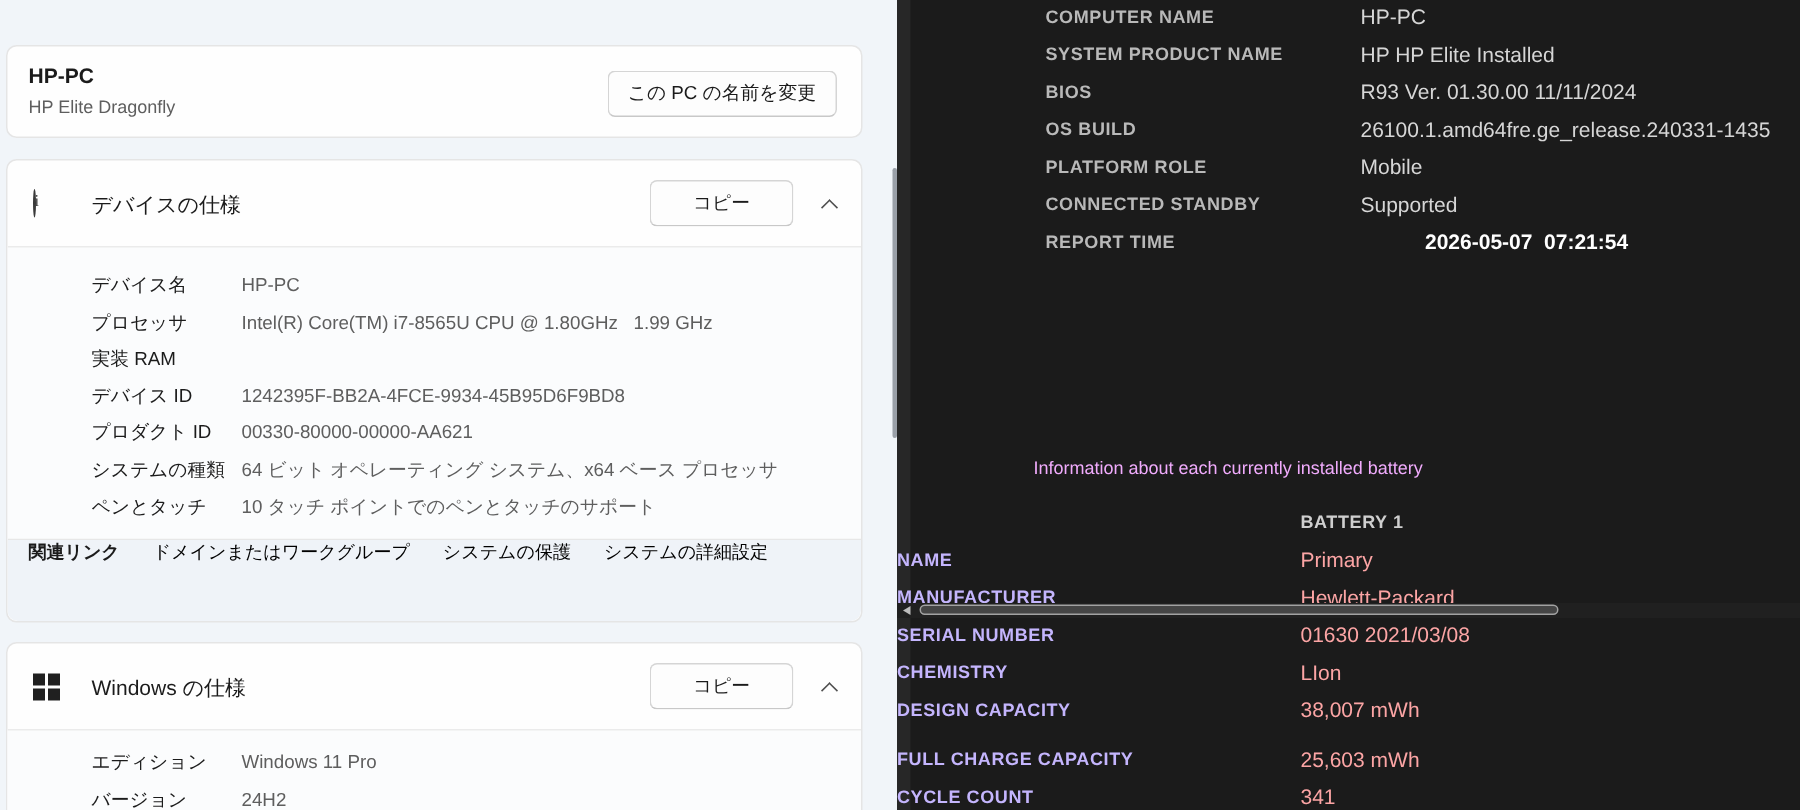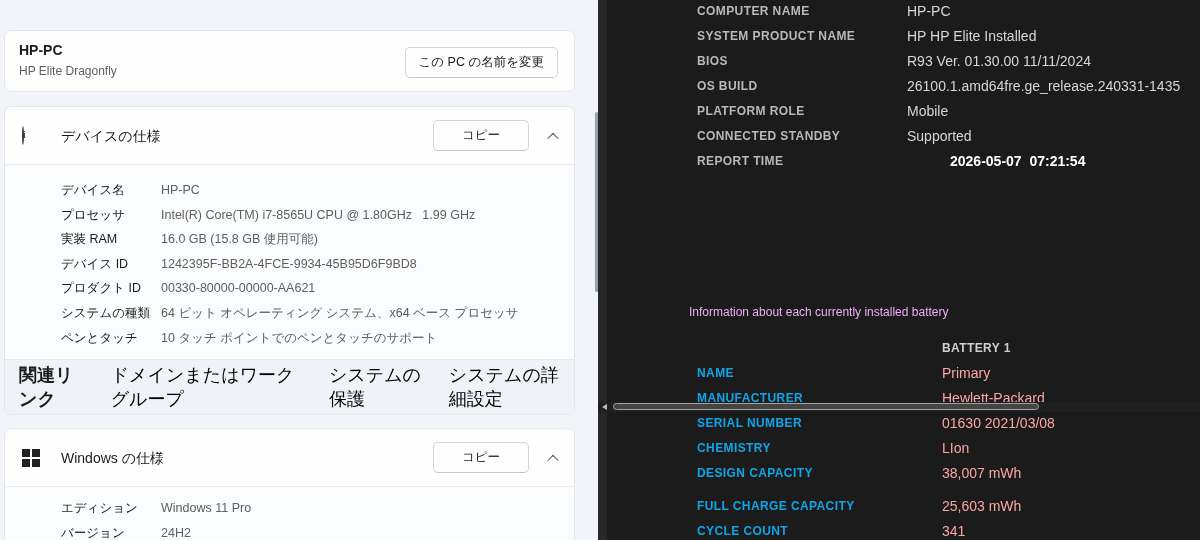--- a/index.html
+++ b/index.html
@@ -31,21 +31,21 @@
 
   .win-logo { width:17px; height:17px; display:grid; grid-template-columns:8px 8px; grid-template-rows:8px 8px; gap:1.5px; }
   .win-logo span { background:#202020; }
 
   .card-specs { top:106px; height:309px; overflow:hidden; }
   .exp-content { border-top:1px solid #ebebeb; background:#fbfcfd; padding:13px 0 10px 56px; }
   .kv-row { height:24.6px; line-height:24.6px; font-size:12.5px; display:flex; }
   .kv-label { width:100px; color:#1b1b1b; flex-shrink:0; }
   .kv-value { color:#5e5e5e; white-space:pre; }
 
-  .related-row { position:absolute; left:0; right:0; bottom:0; height:55px; background:#eff3f8; border-top:1px solid #e7e7e7; border-radius:0 0 7px 7px; display:flex; align-items:center; font-size:18px; }
+  .related-row { position:absolute; left:0; right:0; bottom:0; height:55px; background:#eff3f8; border-top:1px solid #e7e7e7; border-radius:0 0 7px 7px; display:flex; font-size:12px; }
   .related-label { margin-left:14px; font-weight:bold; color:#1b1b1b; }
   .rel-link { color:#000000; margin-left:22px; cursor:default; }
   .rel-link:first-of-type { margin-left:21px; }
 
   .card-windows { top:428px; height:130px; }
   .card-windows .exp-content { padding:9px 0 0 56px; }
 
   .v-scrollbar { position:absolute; left:595px; top:112px; width:3px; height:180px; background:#9aa0a8; border-radius:2px; }
 
   
@@ -55,22 +55,22 @@
   .sys-table { position:absolute; left:0; top:-1px; }
   .d-row { height:25px; line-height:25px; display:flex; }
   .d-label { width:210px; margin-left:99px; font-size:12px; font-weight:bold; letter-spacing:0.4px; color:#b9b9b9; flex-shrink:0; }
   .d-value { font-size:14px; color:#d6d6d6; white-space:pre; }
   .d-value.strong { font-weight:bold; color:#ffffff;margin-left:43px; }
 
   .batt-heading { position:absolute; left:91px; top:270px; font-size:20px; font-weight:600; color:#38d4d4; }
   .batt-subtitle { position:absolute; left:91px; top:305px; font-size:12px; color:#f0abfc; }
 
   .batt-table { position:absolute; left:0; top:336px; }
-  .b-row { height:25px; line-height:25px; display:flex; }
-  .b-label { width:245px; margin-left:99px; font-size:12px; font-weight:bold; letter-spacing:0.4px; color:#0ea5e9; flex-shrink:0; }
+  .b-row { height:25px; line-height:25px; display:flex;gap:24px; }
+  .b-label { width:245px; font-size:12px; font-weight:bold; letter-spacing:0.4px; color:#c4b5fd; flex-shrink:0; }
   .b-value { font-size:14px; color:#fca5a5; white-space:pre; }
   .b-header { font-size:12px; font-weight:bold; letter-spacing:0.4px; color:#cfcfcf; }
   .gap-above { margin-top:8px; }
 
   .h-scrollbar { position:absolute; left:0; bottom:0; width:602px; height:10px; background:#202020; }
   .h-arrow { position:absolute; left:4px; top:2px; width:0; height:0; border-top:3.5px solid transparent; border-bottom:3.5px solid transparent; border-right:5px solid #bdbdbd; }
   .h-thumb { position:absolute; left:15px; top:1px; width:426px; height:7px; background:#454545; border:1px solid #a2a2a2; border-radius:4px; }
 </style>
 </head>
 <body>
@@ -96,21 +96,20 @@
       <div class="kv-row">
           <span class="kv-label">デバイス名</span>
           <span class="kv-value">HP-PC</span>
         </div>
       <div class="kv-row">
           <span class="kv-label">プロセッサ</span>
           <span class="kv-value">Intel(R) Core(TM) i7-8565U CPU @ 1.80GHz   1.99 GHz</span>
         </div>
       <div class="kv-row">
           <span class="kv-label">実装 RAM</span>
-          <span class="kv-value">16.0 GB (15.8 GB 使用可能)</span>
         </div>
       <div class="kv-row">
           <span class="kv-label">デバイス ID</span>
           <span class="kv-value">1242395F-BB2A-4FCE-9934-45B95D6F9BD8</span>
         </div>
       <div class="kv-row">
           <span class="kv-label">プロダクト ID</span>
           <span class="kv-value">00330-80000-00000-AA621</span>
         </div>
       <div class="kv-row">

